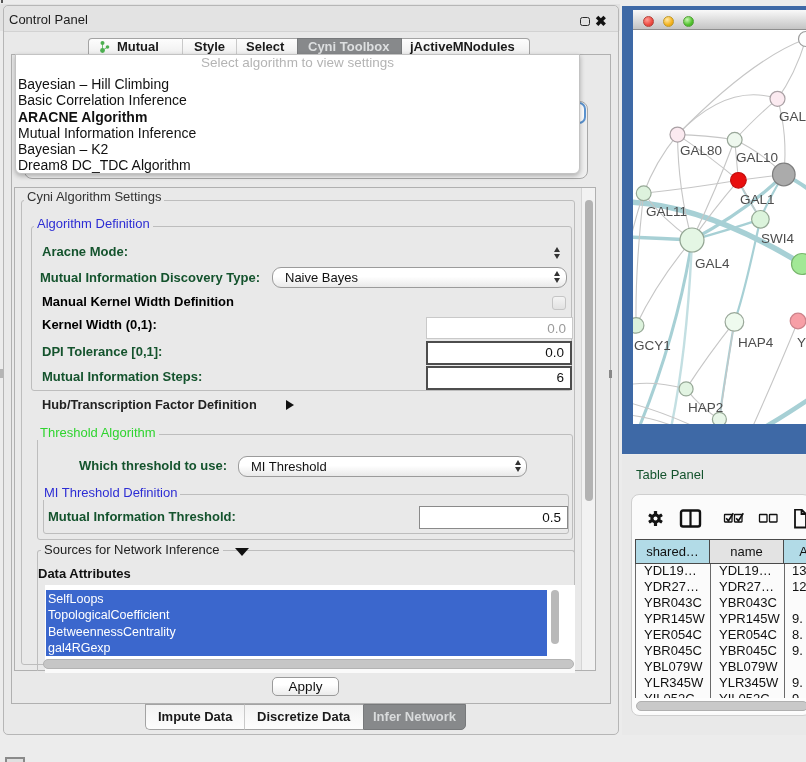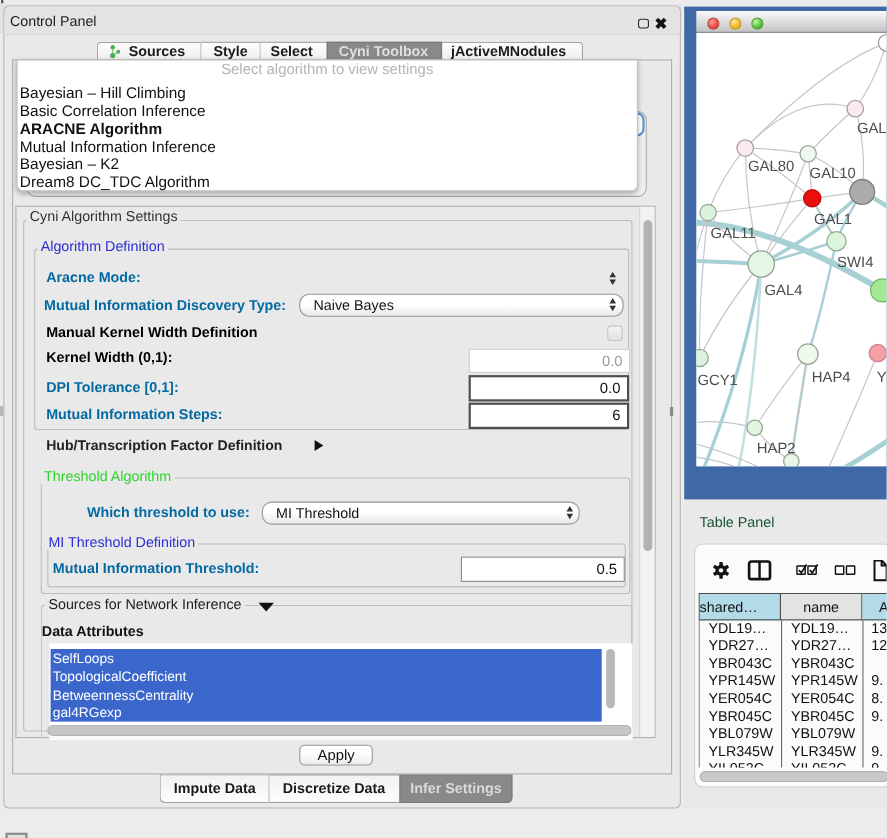--- a/index.html
+++ b/index.html
@@ -1,17 +1,17 @@
 <!DOCTYPE html>
 <html><head><meta charset="utf-8"><style>
 *{margin:0;padding:0;box-sizing:border-box}
 html,body{width:806px;height:762px;background:#ececec;font-family:"Liberation Sans",sans-serif;overflow:hidden}
 .a{position:absolute}
 .b{font-weight:bold}
-.lbl{position:absolute;font-size:13px;font-weight:bold;color:#0369a1;white-space:nowrap}
+.lbl{position:absolute;font-size:13px;font-weight:bold;color:#14532d;white-space:nowrap}
 .dis{color:#000000}
 .grp{position:absolute;border:1px solid #bdbdbd;border-radius:3px}
 .gt{position:absolute;font-size:13px;background:#e9e9e9;padding:0 3px;white-space:nowrap}
 .combo{position:absolute;height:21px;border:1px solid #9b9b9b;border-radius:9px;background:linear-gradient(#ffffff 45%,#e9e9e9);font-size:13px;color:#111;line-height:20px;padding-left:12px}
 .field{position:absolute;background:#fff;font-size:13.5px;color:#111;text-align:right;line-height:22px;padding-right:6px}
 .arr{position:absolute;width:0;height:0;border-left:3.5px solid transparent;border-right:3.5px solid transparent}
 .au{border-bottom:5px solid #333}
 .ad{border-top:5px solid #333}
 .tab{position:absolute;top:0;height:100%;border:1px solid #a3a3a3;background:linear-gradient(#fdfdfd,#efefef);font-size:13px;font-weight:bold;color:#1a1a1a;text-align:center;white-space:nowrap}
 </style></head><body>
@@ -20,21 +20,21 @@
 <div class="a" style="left:1px;top:0;width:2px;height:3px;background:#555"></div>
 <div class="a" style="left:3px;top:5px;width:616px;height:730px;background:#e9e9e9;border:1px solid #b6b6b6;border-radius:5px">
 
   <div class="a" style="left:0;top:0;width:100%;height:26px;background:#e3e3e3;border-bottom:1px solid #d2d2d2;border-radius:5px 5px 0 0"></div>
   <div class="a" style="left:5px;top:6px;font-size:13px;color:#1c1c1c">Control Panel</div>
   <div class="a" style="left:576px;top:11px;width:10px;height:9px;border:1.5px solid #2a2a2a;border-radius:2.5px"></div>
   <div class="a" style="left:591px;top:7px;font-size:14px;font-weight:bold;color:#111">✖</div>
 
   <div class="a" style="left:84px;top:32px;width:440px;height:17px">
     <div class="tab" style="left:0;width:94px;border-radius:4px 0 0 0;border-right:none">
-      <span style="position:absolute;left:28px;top:0">Sources</span>
+      <span style="position:absolute;left:28px;top:0">Mutual</span>
     </div>
     <svg class="a" style="left:12px;top:3px" width="10" height="12" viewBox="0 0 10 12">
       <circle cx="2.5" cy="2" r="2" fill="#4caf50"></circle>
         <circle cx="2.5" cy="9.5" r="2.4" fill="#4caf50"></circle>
         <circle cx="7.5" cy="6" r="1.8" fill="#4caf50"></circle>
       <path d="M2.5 2 L2.5 9.5 M2.5 9.5 L7.5 6" stroke="#4caf50" stroke-width="0.8" fill="none"></path>
     </svg>
     <div class="tab" style="left:94px;width:54px;border-left:1px solid #c9c9c9;border-right:none">
       <span style="position:absolute;left:11px;top:0">Style</span>
     </div>
@@ -113,21 +113,21 @@
   <div class="a" style="left:268px;top:671px;width:67px;height:19px;border:1px solid #9a9a9a;border-radius:5px;background:linear-gradient(#ffffff 40%,#ebebeb);text-align:center;font-size:13.5px;color:#111;line-height:17px">Apply</div>
 
   <div class="a" style="left:141px;top:698px;width:322px;height:26px">
     <div class="tab" style="left:0;width:99px;border-radius:0 0 0 5px;border-right:none;background:linear-gradient(#f2f2f2,#fdfdfd)">
         <span style="position:absolute;left:12px;top:4px">Impute Data</span>
       </div>
     <div class="tab" style="left:99px;width:119px;border-left:1px solid #c9c9c9;border-right:none;background:linear-gradient(#f2f2f2,#fdfdfd)">
         <span style="position:absolute;left:12px;top:4px">Discretize Data</span>
       </div>
     <div class="tab" style="left:218px;width:103px;background:#87898b;border:1px solid #77797b;color:#d9dbdc;border-radius:0 0 5px 0">
-        <span style="position:absolute;left:9px;top:4px;font-weight:bold">Infer Settings</span>
+        <span style="position:absolute;left:9px;top:4px;font-weight:bold">Infer Network</span>
       </div>
   </div>
 </div>
 
 <div class="a" style="left:15px;top:54px;width:565px;height:120px;background:#fff;border:1px solid #c3c3c3;border-radius:0 0 6px 6px;box-shadow:0 2px 5px rgba(0,0,0,0.28);font-size:14px;color:#111">
   <div style="text-align:center;color:#b4b4b4;padding-top:0;height:21px;font-size:13.5px;line-height:16px">Select algorithm to view settings</div>
   <div style="padding-left:2px;line-height:16.3px">Bayesian – Hill Climbing<br>Basic Correlation Inference<br><span class="b">ARACNE Algorithm</span><br>Mutual Information Inference<br>Bayesian – K2<br>Dream8 DC_TDC Algorithm</div>
 </div>
 
 <div class="a" style="left:0;top:369px;width:3px;height:9px;background:#b5b5b5"></div>
@@ -255,21 +255,21 @@
     <rect x="88.5" y="5.5" width="7.5" height="7.5" rx="0.5" stroke-width="1.3"></rect>
     <path d="M80.2,9.2 l2.2,2.6 l4.9,-7.6" stroke-width="1.6"></path>
     <path d="M90.2,9.2 l2.2,2.6 l4.9,-7.6" stroke-width="1.6"></path>
     <rect x="113.5" y="5.5" width="7.5" height="7.5" rx="0.5" stroke-width="1.3"></rect>
     <rect x="123.5" y="5.5" width="7.5" height="7.5" rx="0.5" stroke-width="1.3"></rect>
     <path d="M149,0.5 h6.5 l4.5,4.5 v13.5 h-11 z M155.5,0.5 v4.5 h4.5" stroke-width="1.8"></path>
   </g>
 </svg>
 
 <div class="a" style="left:635px;top:539px;width:171px;height:159px;overflow:hidden;font-size:13px;color:#111">
-  <div class="a" style="left:0;top:0;width:75px;height:25px;background:#b2dbe7;border:1px solid #4a4a4a;line-height:23px">shared…</div>
+  <div class="a" style="left:0;top:0;width:75px;height:25px;background:#b2dbe7;border:1px solid #4a4a4a;text-align:center;line-height:23px">shared…</div>
   <div class="a" style="left:75px;top:0;width:74px;height:25px;background:#e3e3e3;border:1px solid #4a4a4a;border-left:none;text-align:center;line-height:23px">name</div>
   <div class="a" style="left:149px;top:0;width:40px;height:25px;background:#b2dbe7;border:1px solid #4a4a4a;border-left:none;text-align:center;line-height:23px">A</div>
   <div class="a" style="left:0;top:25px;width:75px;height:134px;border-left:1px solid #6a6a6a"></div>
   <div class="a" style="left:75px;top:25px;width:1px;height:134px;background:#6a6a6a"></div>
   <div class="a" style="left:149px;top:25px;width:1px;height:134px;background:#6a6a6a"></div>
   <div class="a" style="left:9px;top:24px;line-height:16px">YDL19…<br>YDR27…<br>YBR043C<br>YPR145W<br>YER054C<br>YBR045C<br>YBL079W<br>YLR345W<br>YIL052C</div>
   <div class="a" style="left:84px;top:24px;line-height:16px">YDL19…<br>YDR27…<br>YBR043C<br>YPR145W<br>YER054C<br>YBR045C<br>YBL079W<br>YLR345W<br>YIL052C</div>
   <div class="a" style="left:157px;top:24px;line-height:16px">13<br>12<br>&nbsp;<br>9.<br>8.<br>9.<br>&nbsp;<br>9.<br>9.</div>
 </div>
 

